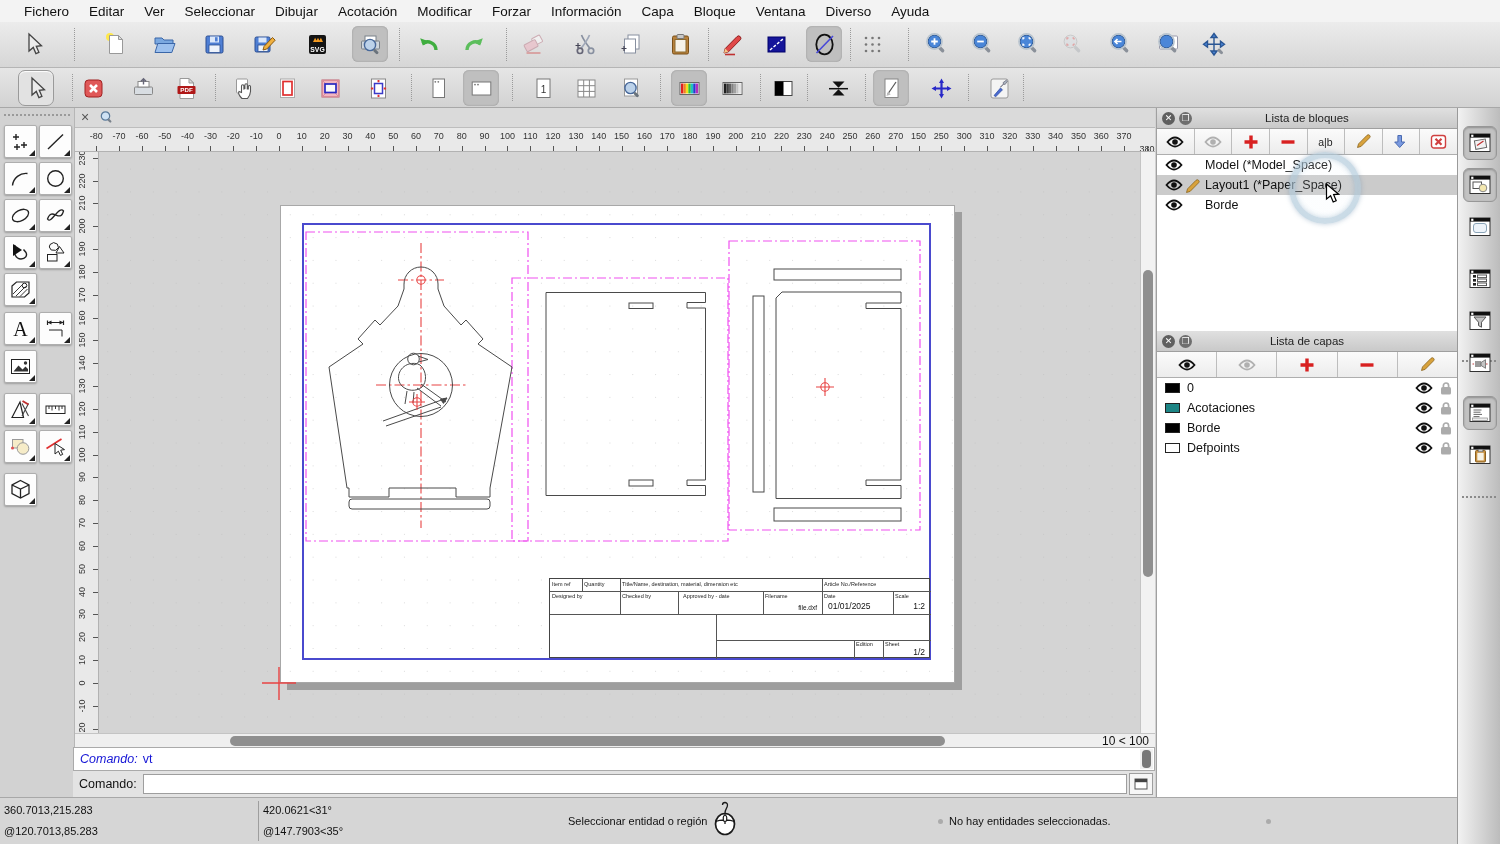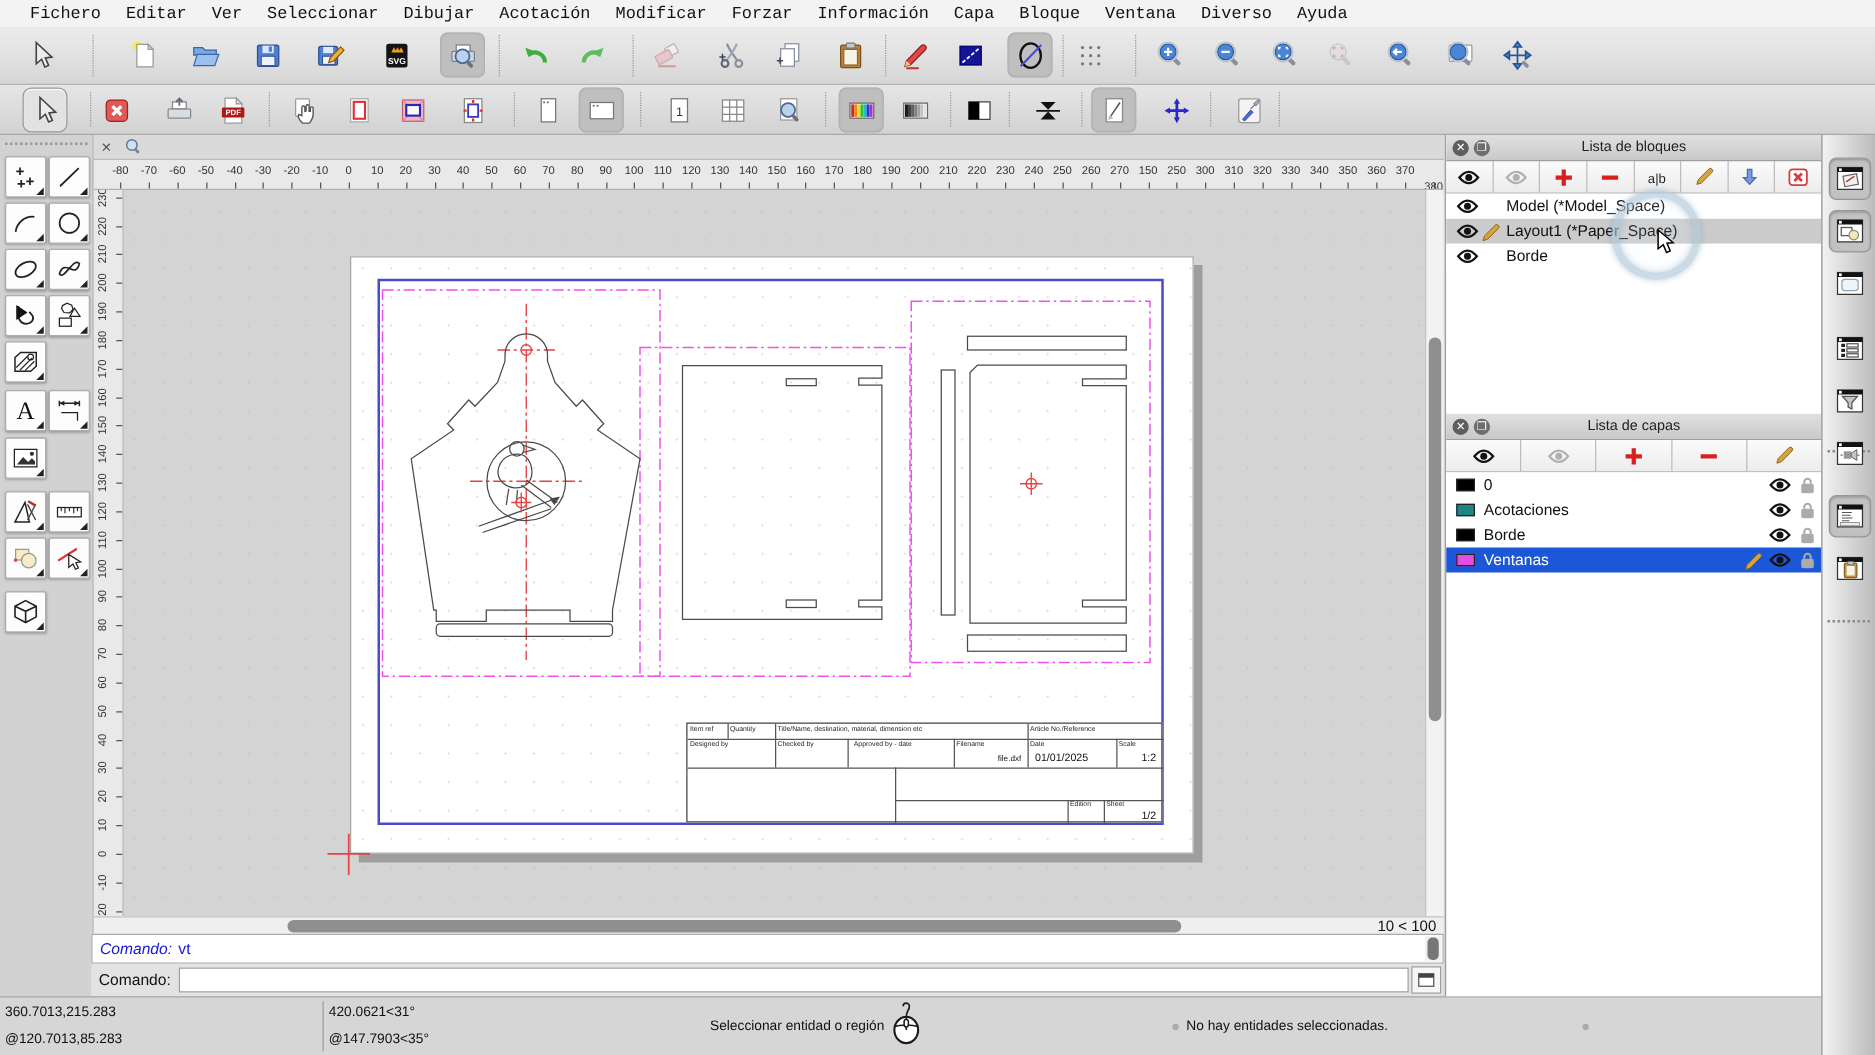--- a/index.html
+++ b/index.html
@@ -3,21 +3,21 @@
 <meta charset="utf-8">
 <style>
   html,body{margin:0;padding:0;background:#888;}
   #root{position:relative;width:1500px;height:844px;overflow:hidden;
         font-family:"Liberation Sans",sans-serif;background:#d2d2d2;-webkit-font-smoothing:antialiased;}
   #root *{box-sizing:border-box;}
 
   
   #menubar{position:absolute;left:0;top:0;width:1500px;height:22px;background:#f3f3f3;
            display:flex;align-items:center;padding-left:14px;font-size:13.5px;color:#111;}
-  .menu-item{padding:0 10px;cursor:default;white-space:nowrap;font-family:Liberation Mono, monospace;}
+  .menu-item{padding:0 10px;cursor:default;white-space:nowrap;}
 
   
   #toolbar1{position:absolute;left:0;top:22px;width:1500px;height:46px;
             background:linear-gradient(#ececec,#d6d6d6);border-bottom:1px solid #b5b5b5;}
   #toolbar2{position:absolute;left:0;top:68px;width:1500px;height:40px;
             background:linear-gradient(#e6e6e6,#d2d2d2);border-bottom:1px solid #a8a8a8;}
   .tbtn{position:absolute;width:36px;height:36px;display:flex;align-items:center;justify-content:center;border-radius:6px;}
   .tbtn.active{background:#bfbfbf;box-shadow:inset 0 0 2px #909090;}
   .tbtn.boxed{background:#e2e2e2;border:1px solid #9a9a9a;border-radius:7px;box-shadow:0 1px 1px #fff inset;}
   .tbtn.disabled{opacity:.45;}
@@ -1060,28 +1060,23 @@
               <circle cx="9" cy="7" r="2.8" fill="#111"></circle>
             </svg>
           </div>
           <div class="ic-right-lock">
             <svg width="12" height="14" viewBox="0 0 12 14">
               <rect x="1" y="6" width="10" height="7.5" rx="1.5" fill="#ababab"></rect>
               <path d="M3.4 6 V4.6 a2.6 2.6 0 0 1 5.2 0 V6" fill="none" stroke="#ababab" stroke-width="1.7"></path>
             </svg>
           </div>
         </div>
-        <div class="panel-row" style="background: rgb(28, 87, 216); color: rgb(255, 255, 255);">
-          <div class="swatch" style="background: rgb(226, 79, 226);"></div>
-          <div class="lay-label">Ventanas</div>
-          <div class="ic-right-pencil">
-            <svg width="17" height="17" viewBox="0 0 17 17">
-              <path d="M2.5 14.5 l1-3.6 L12 2.3 a1.8 1.8 0 0 1 2.6 2.5 L6.1 13.4 Z" fill="#d8a23c" stroke="#8a6420" stroke-width=".8"></path>
-            </svg>
-          </div>
+        <div class="panel-row">
+          <div class="swatch" style="background: rgb(255, 255, 255);"></div>
+          <div class="lay-label">Defpoints</div>
           <div class="ic-right-eye">
             <svg width="18" height="14" viewBox="0 0 18 14">
               <path d="M1.5 7 Q9 -2 16.5 7 Q9 16 1.5 7 Z" fill="none" stroke="#111" stroke-width="1.8"></path>
               <circle cx="9" cy="7" r="2.8" fill="#111"></circle>
             </svg>
           </div>
           <div class="ic-right-lock">
             <svg width="12" height="14" viewBox="0 0 12 14">
               <rect x="1" y="6" width="10" height="7.5" rx="1.5" fill="#ababab"></rect>
               <path d="M3.4 6 V4.6 a2.6 2.6 0 0 1 5.2 0 V6" fill="none" stroke="#ababab" stroke-width="1.7"></path>

